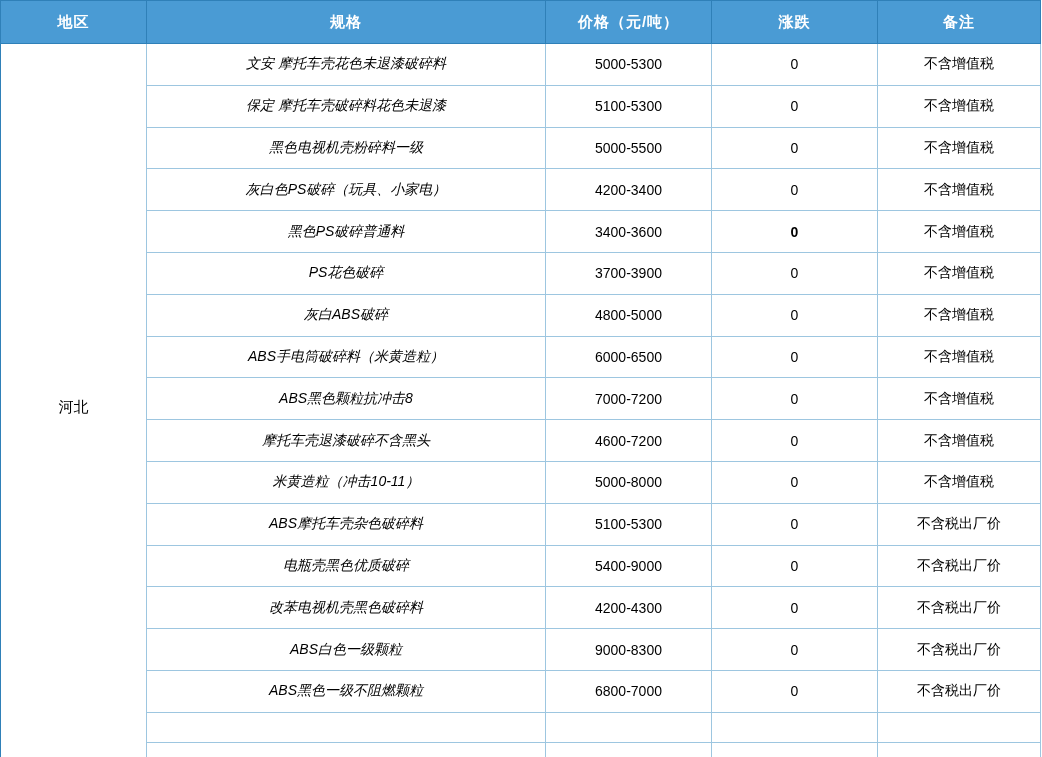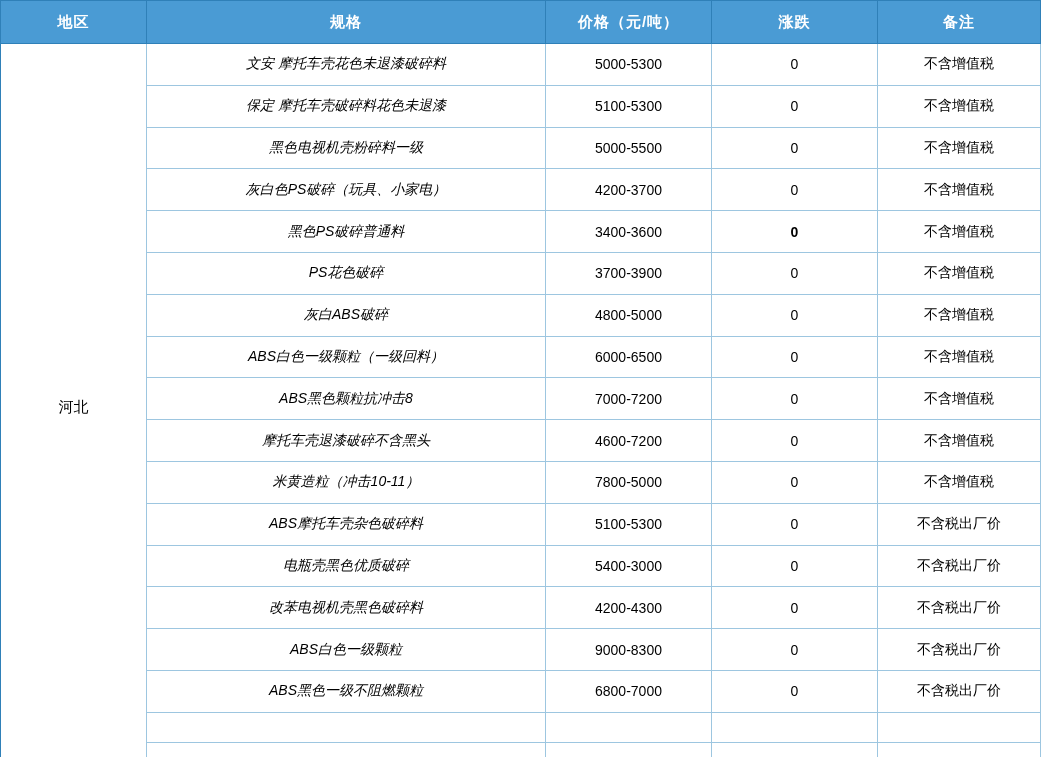--- a/index.html
+++ b/index.html
@@ -101,21 +101,21 @@
         <td class="remark-cell">不含增值税</td>
       </tr>
       <tr>
         <td class="spec-cell">黑色电视机壳粉碎料一级</td>
         <td class="price-cell">5000-5500</td>
         <td class="change-cell">0</td>
         <td class="remark-cell">不含增值税</td>
       </tr>
       <tr>
         <td class="spec-cell">灰白色PS破碎（玩具、小家电）</td>
-        <td class="price-cell">4200-3700</td>
+        <td class="price-cell">4200-3400</td>
         <td class="change-cell">0</td>
         <td class="remark-cell">不含增值税</td>
       </tr>
       <tr>
         <td class="spec-cell">黑色PS破碎普通料</td>
         <td class="price-cell">3400-3600</td>
         <td class="change-cell bold-val">0</td>
         <td class="remark-cell">不含增值税</td>
       </tr>
       <tr>
@@ -124,52 +124,52 @@
         <td class="change-cell">0</td>
         <td class="remark-cell">不含增值税</td>
       </tr>
       <tr>
         <td class="spec-cell">灰白ABS破碎</td>
         <td class="price-cell">4800-5000</td>
         <td class="change-cell">0</td>
         <td class="remark-cell">不含增值税</td>
       </tr>
       <tr>
-        <td class="spec-cell">ABS白色一级颗粒（一级回料）</td>
+        <td class="spec-cell">ABS手电筒破碎料（米黄造粒）</td>
         <td class="price-cell">6000-6500</td>
         <td class="change-cell">0</td>
         <td class="remark-cell">不含增值税</td>
       </tr>
       <tr>
         <td class="spec-cell">ABS黑色颗粒抗冲击8</td>
         <td class="price-cell">7000-7200</td>
         <td class="change-cell">0</td>
         <td class="remark-cell">不含增值税</td>
       </tr>
       <tr>
         <td class="spec-cell">摩托车壳退漆破碎不含黑头</td>
         <td class="price-cell">4600-7200</td>
         <td class="change-cell">0</td>
         <td class="remark-cell">不含增值税</td>
       </tr>
       <tr>
         <td class="spec-cell">米黄造粒（冲击10-11）</td>
-        <td class="price-cell">7800-5000</td>
+        <td class="price-cell">5000-8000</td>
         <td class="change-cell">0</td>
         <td class="remark-cell">不含增值税</td>
       </tr>
       <tr>
         <td class="spec-cell">ABS摩托车壳杂色破碎料</td>
         <td class="price-cell">5100-5300</td>
         <td class="change-cell">0</td>
         <td class="remark-cell">不含税出厂价</td>
       </tr>
       <tr>
         <td class="spec-cell">电瓶壳黑色优质破碎</td>
-        <td class="price-cell">5400-3000</td>
+        <td class="price-cell">5400-9000</td>
         <td class="change-cell">0</td>
         <td class="remark-cell">不含税出厂价</td>
       </tr>
       <tr>
         <td class="spec-cell">改苯电视机壳黑色破碎料</td>
         <td class="price-cell">4200-4300</td>
         <td class="change-cell">0</td>
         <td class="remark-cell">不含税出厂价</td>
       </tr>
       <tr>

